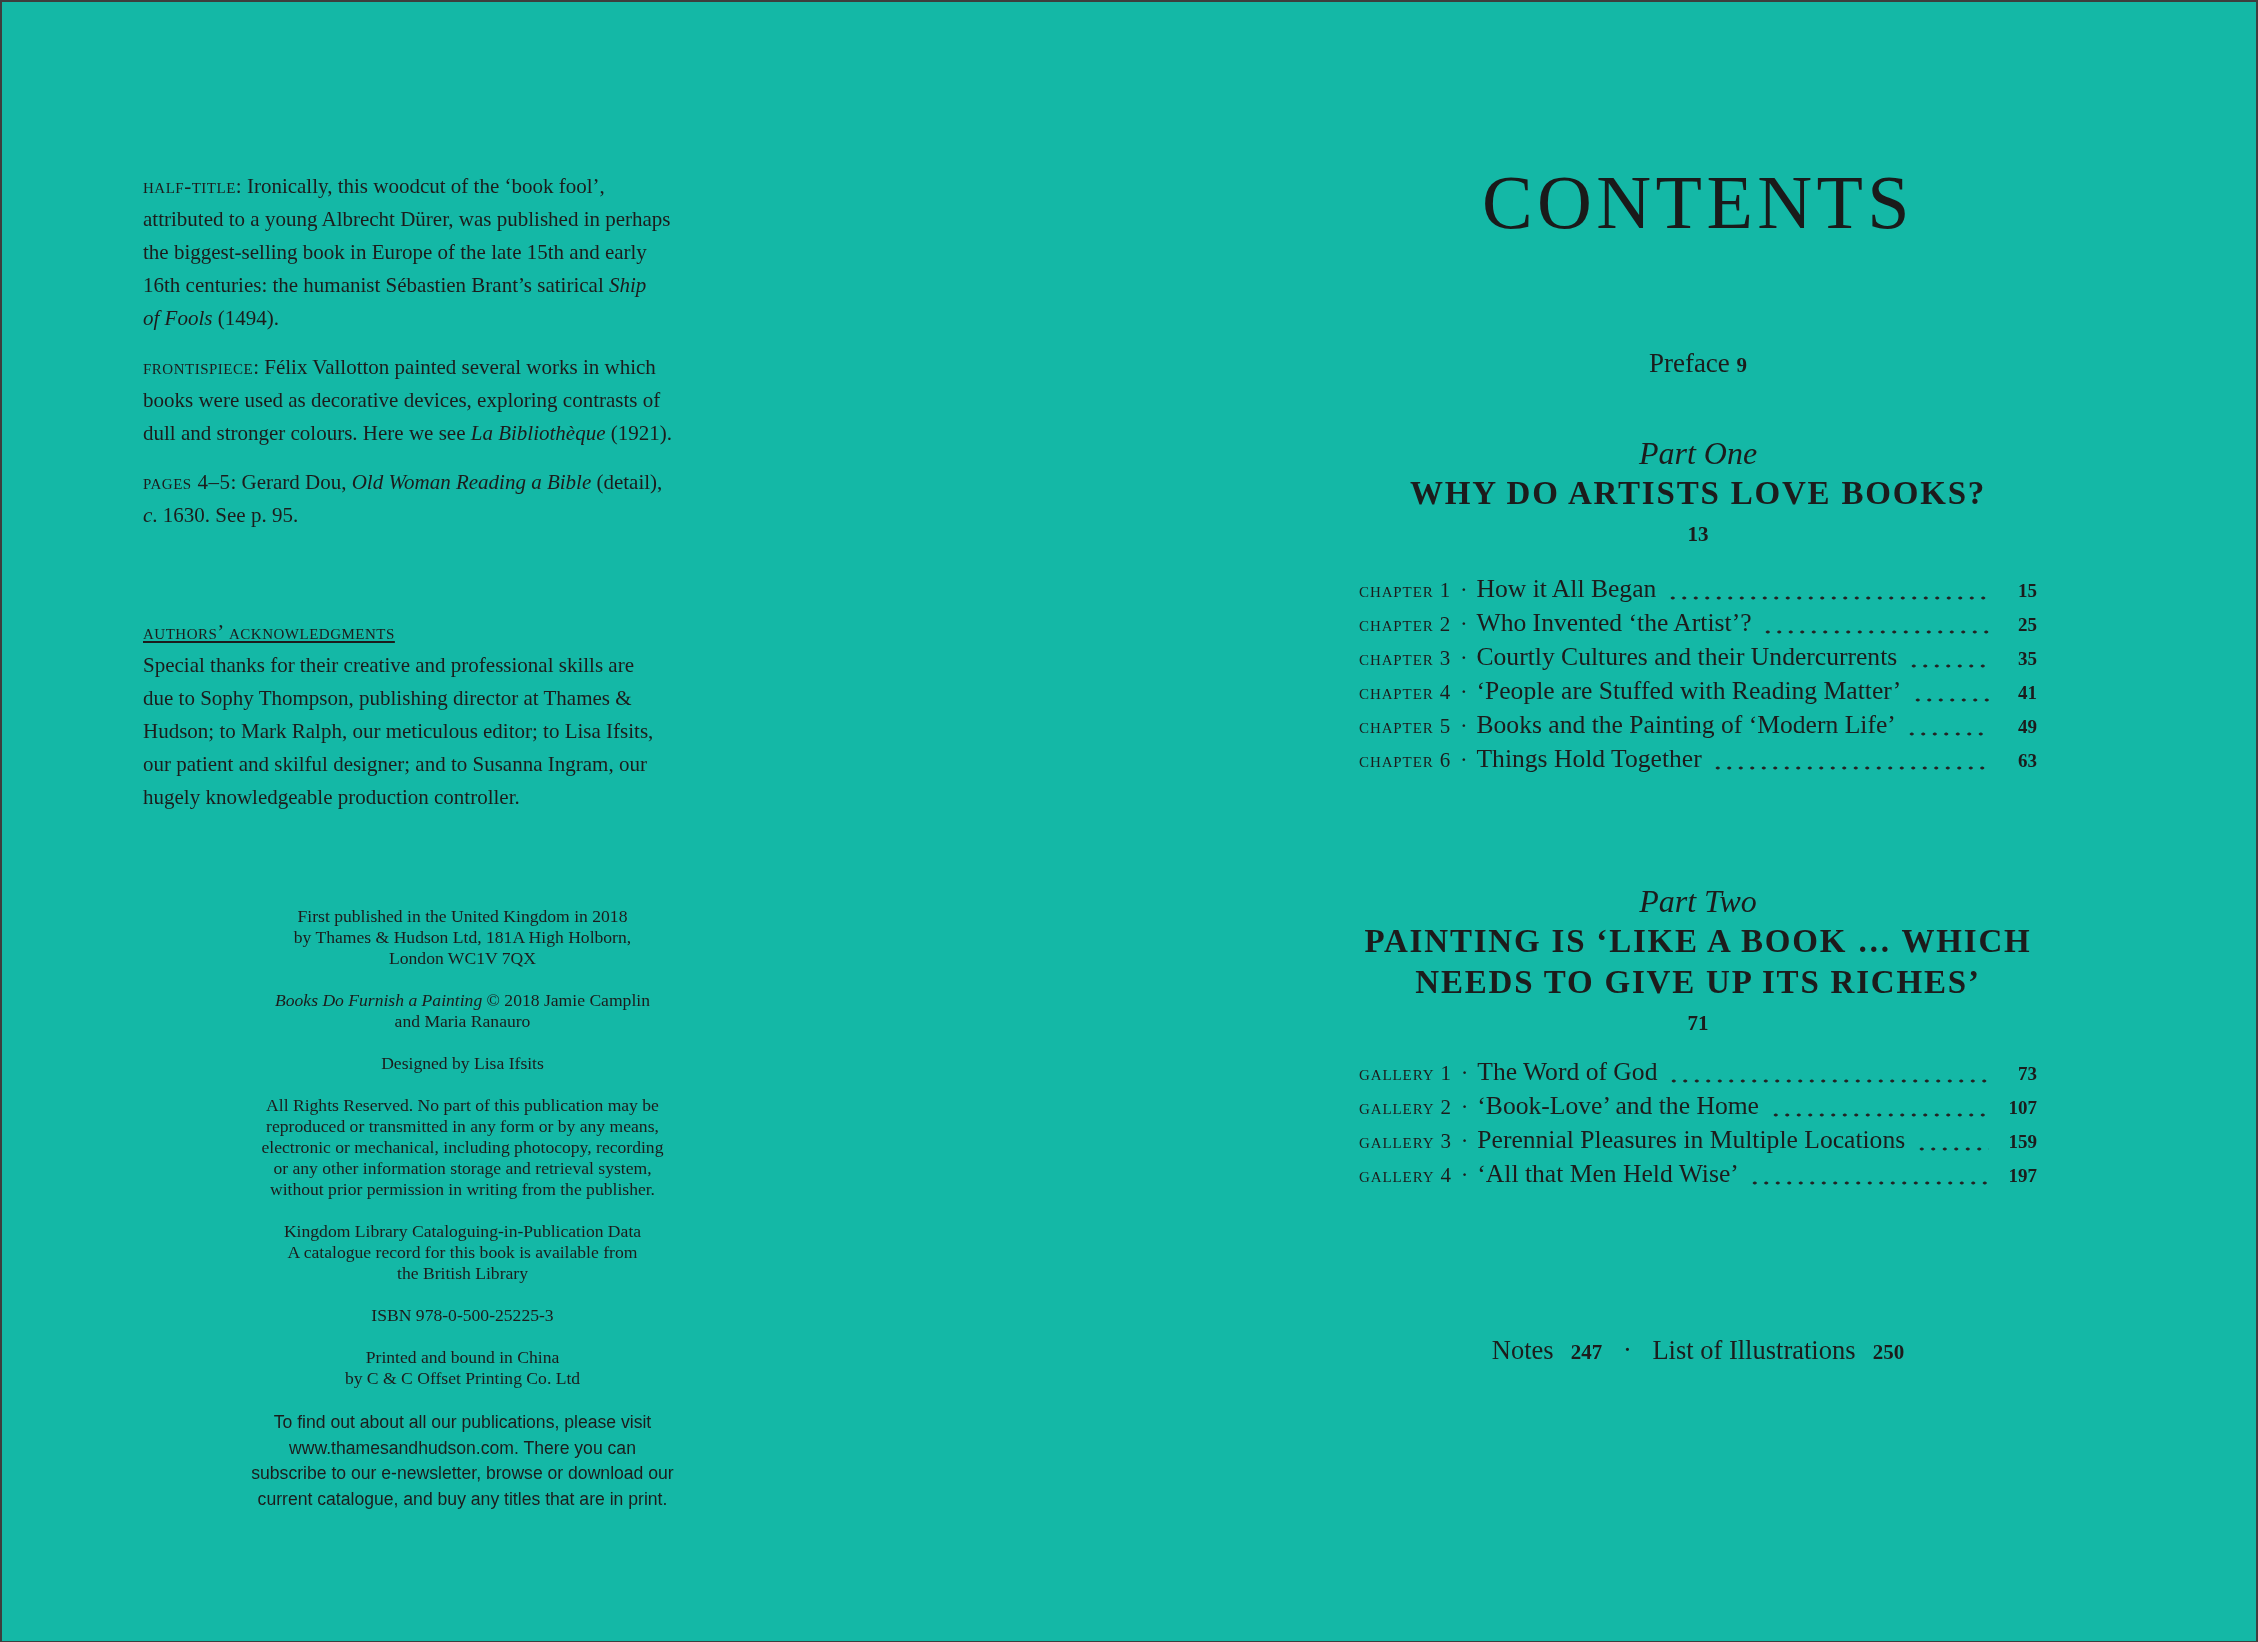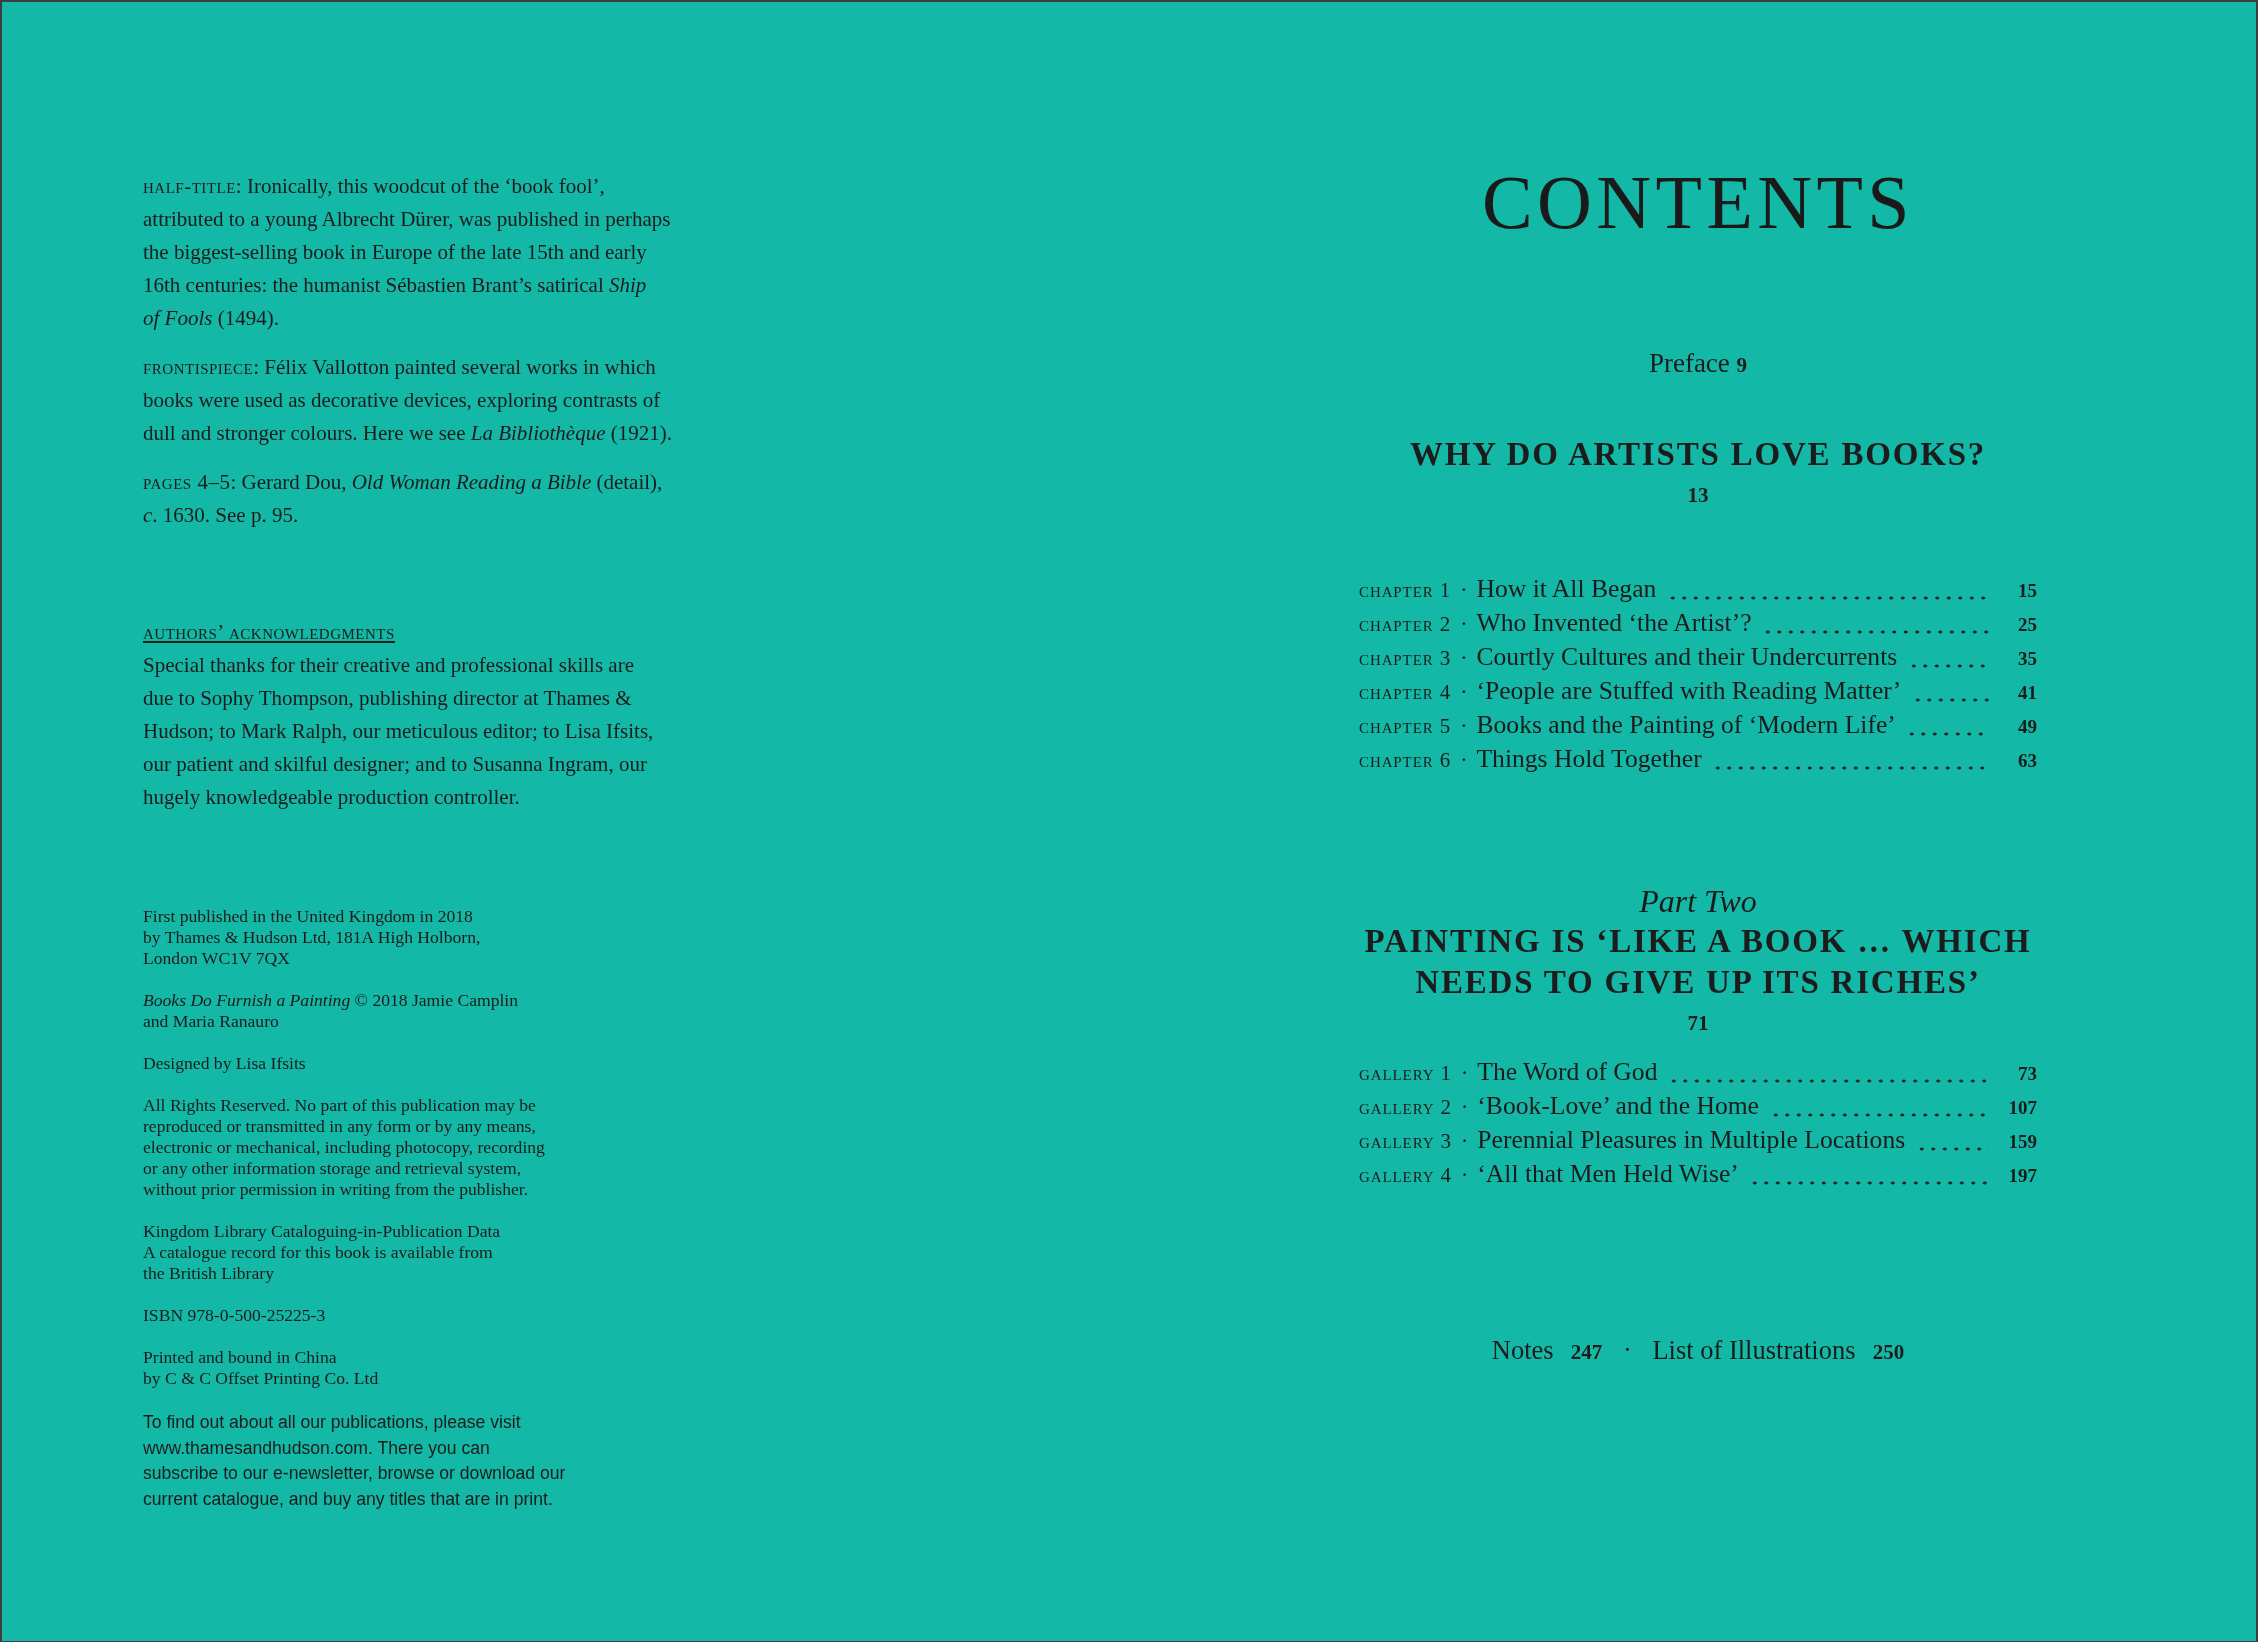--- a/index.html
+++ b/index.html
@@ -12,21 +12,21 @@
 
   
   .left-col { position:absolute; left:141px; top:168px; width:639px; }
   .caption { font-size:21px; line-height:33px; white-space:pre-line; margin-bottom:16px; }
   .sc { font-variant:small-caps; letter-spacing:0.5px; }
   .it { font-style:italic; }
   .rm { font-style:normal; }
   .acks { margin-top:51px; }
   .acks .sc { display:block;text-decoration:underline; }
   .imprint { margin-top:92px; font-size:17.6px; line-height:21px; }
-  .imprint .blk { white-space:pre-line; margin-bottom:21px; }
+  .imprint .blk { white-space:pre-line; margin-bottom:21px;text-align:center; }
   .promo { font-family:"Liberation Sans", sans-serif; font-size:17.6px; line-height:25.6px; margin-top:7px; }
   .sans { font-weight:normal; }
   .sans-b { font-weight:normal; }
 
   
   .right-col { position:absolute; left:1357px; top:0; width:678px; height:1643px; }
   .r-title { position:absolute; top:157px; width:100%; text-align:center;
              font-size:76px; letter-spacing:4.4px; color:#1a1a1a; }
   .r-preface { position:absolute; top:346px; width:100%; text-align:center; font-size:27px; }
   .pagenum { font-weight:bold; font-size:21px; }
@@ -108,20 +108,21 @@
   <div class="right-col">
 
     <div class="r-title">CONTENTS</div>
 
     <div class="r-preface">
       <span>Preface</span>
       <span class="pagenum">9</span>
     </div>
 
     <div class="part p1">
+      <span class="part-name">Part One</span>
       <span class="part-heading">WHY DO ARTISTS LOVE BOOKS?</span>
       <span class="part-page">13</span>
     </div>
 
     <div class="toc-list chapters">
 
         <div class="toc-row">
           <span class="toc-label">chapter 1</span>
           <span class="toc-dot">·</span>
           <span class="toc-title">How it All Began</span>

